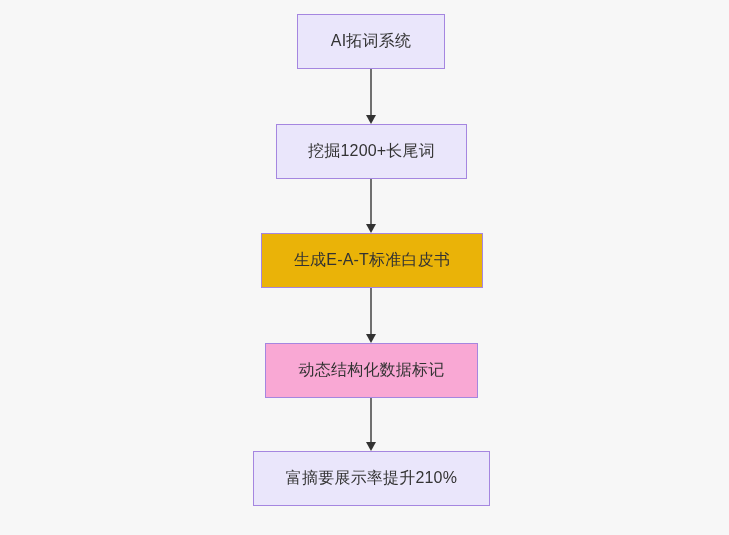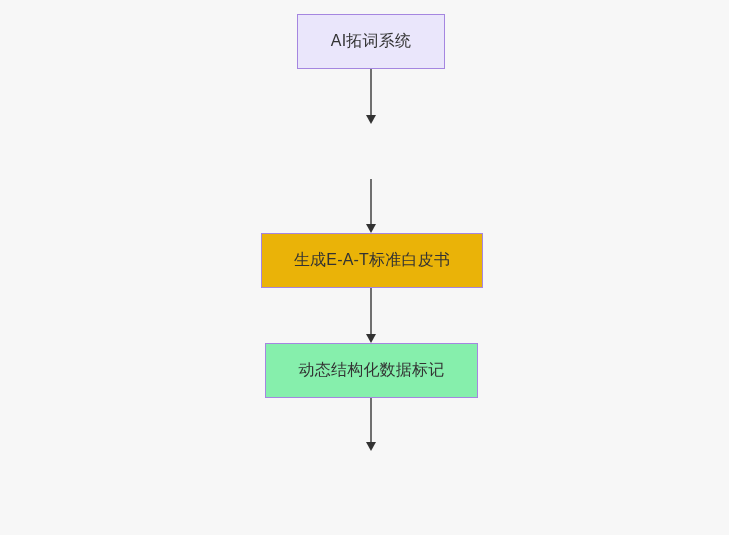--- a/index.html
+++ b/index.html
@@ -69,19 +69,25 @@
       <line class="edge-line" x1="7" y1="0" x2="7" y2="47" stroke="#707070"></line>
       <polygon class="edge-arrowhead" points="2,46 12,46 7,55" fill="#333333"></polygon>
     </svg>
     <svg class="edge" width="14" height="54" viewBox="0 0 14 54" style="left: 364px; top: 397px;">
       <line class="edge-line" x1="7" y1="0" x2="7" y2="46" stroke="#707070"></line>
       <polygon class="edge-arrowhead" points="2,45 12,45 7,54" fill="#333333"></polygon>
     </svg>
     <div class="node" style="left: 297px; top: 14px; width: 148px; height: 55px; background: rgb(234, 230, 251); border-color: rgb(165, 134, 224);">
       <span class="node-label" style="color: rgb(51, 51, 51);">AI拓词系统</span>
     </div>
+    <div class="node" style="left: 276px; top: 124px; width: 191px; height: 55px; background: rgb(234, 230, 251); border-color: rgb(165, 134, 224);">
+      <span class="node-label" style="color: rgb(51, 51, 51);">挖掘1200+长尾词</span>
+    </div>
     <div class="node" style="left: 261px; top: 233px; width: 222px; height: 55px; background: #eab308; border-color: rgb(165, 134, 224);">
       <span class="node-label" style="color: rgb(51, 51, 51);">生成E-A-T标准白皮书</span>
     </div>
-    <div class="node" style="left: 265px; top: 343px; width: 213px; height: 55px; background: #86efac; border-color: rgb(165, 134, 224);">
+    <div class="node" style="left: 265px; top: 343px; width: 213px; height: 55px; background: #f9a8d4; border-color: rgb(165, 134, 224);">
       <span class="node-label" style="color: rgb(51, 51, 51);">动态结构化数据标记</span>
+    </div>
+    <div class="node" style="left: 253px; top: 451px; width: 237px; height: 55px; background: rgb(234, 230, 251); border-color: rgb(165, 134, 224);">
+      <span class="node-label" style="color: rgb(51, 51, 51);">富摘要展示率提升210%</span>
     </div>
   </div>
 
 </body></html>

